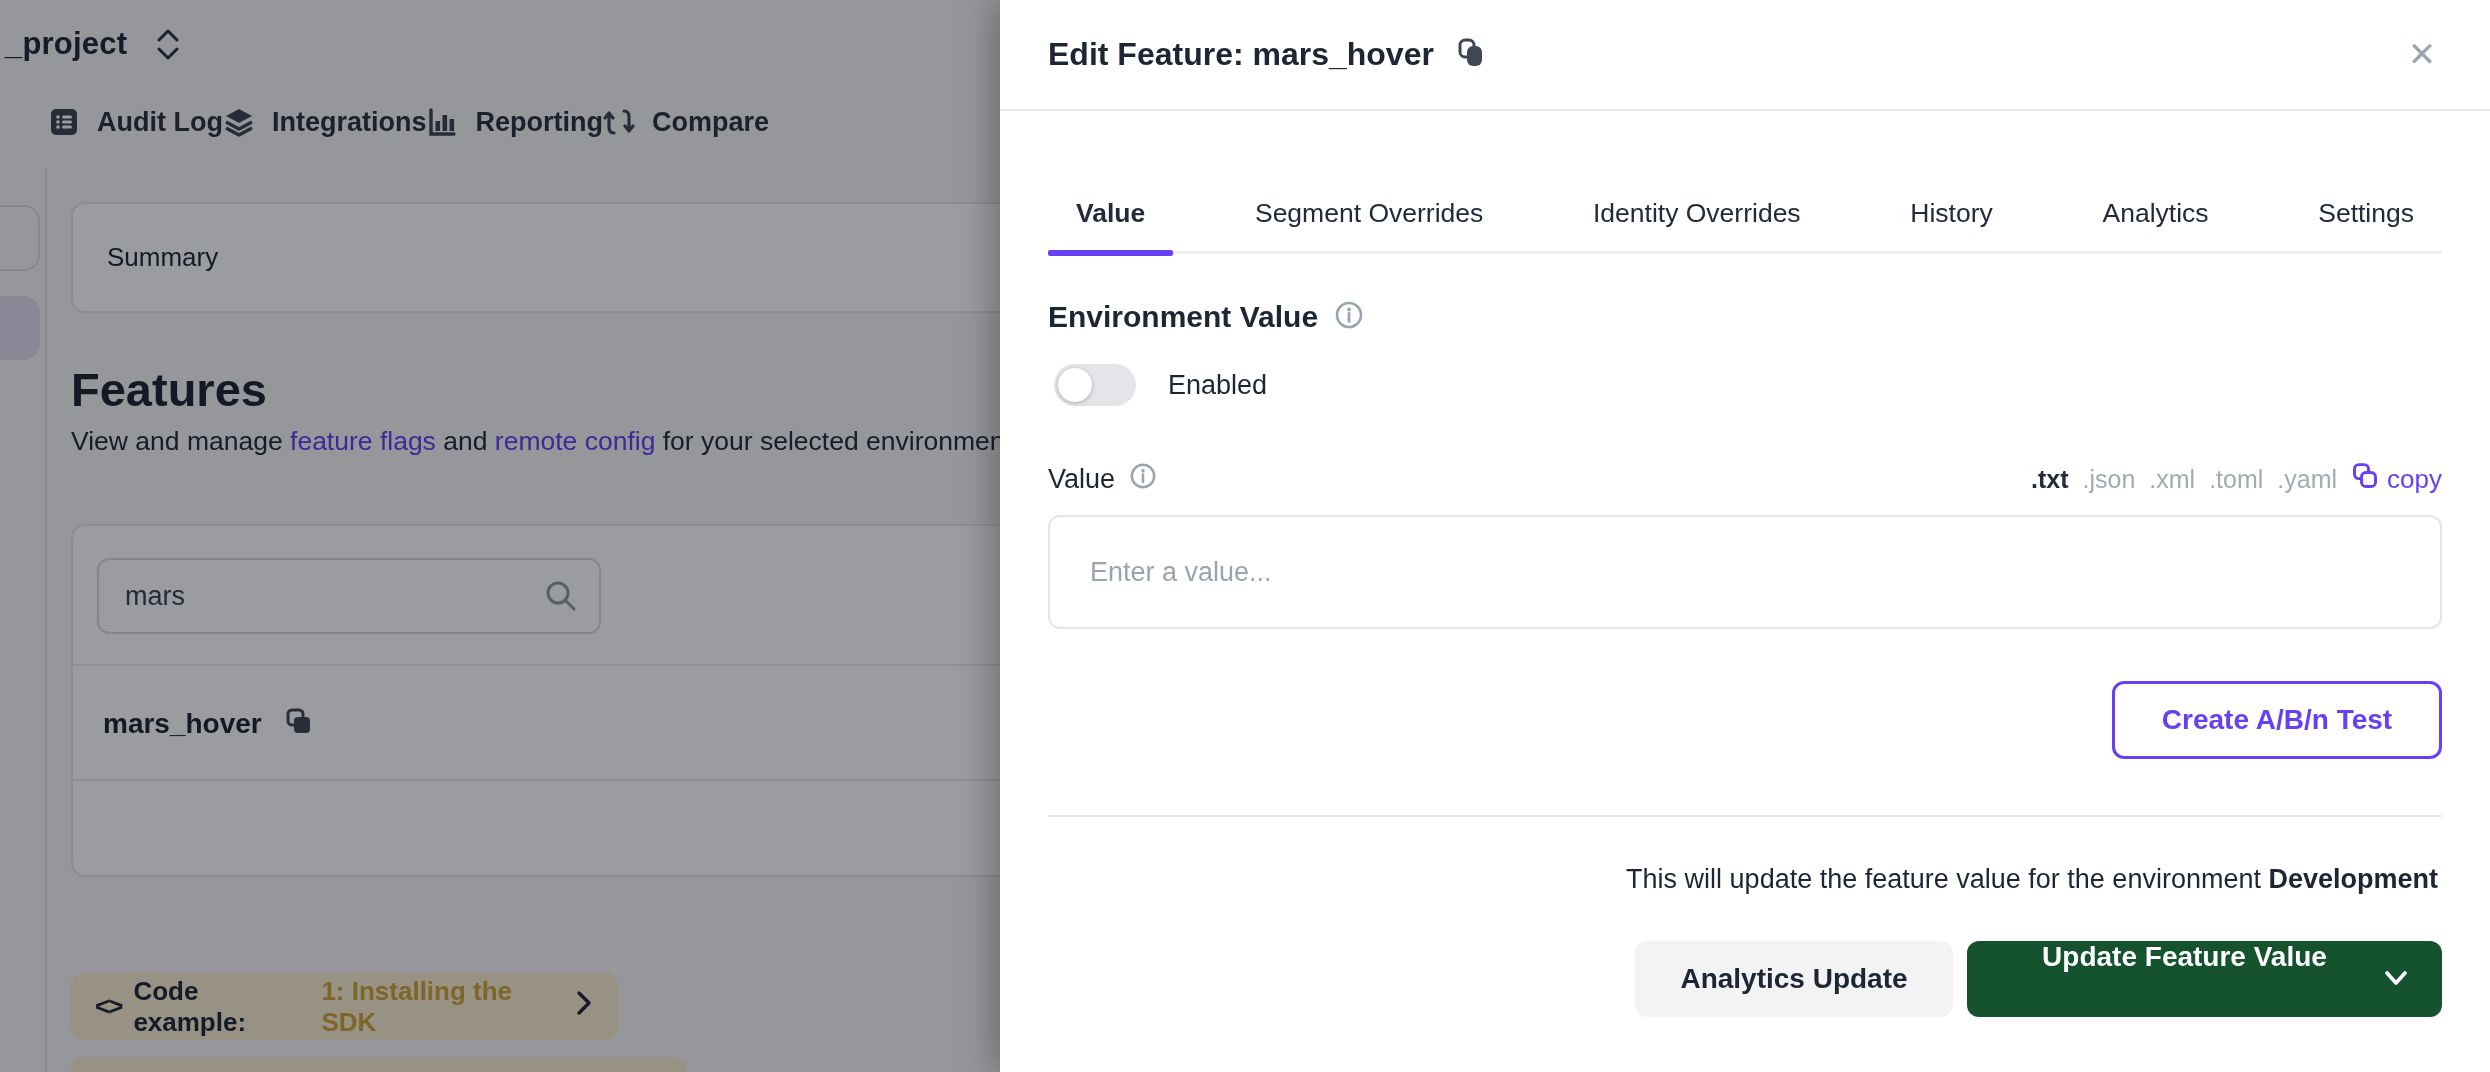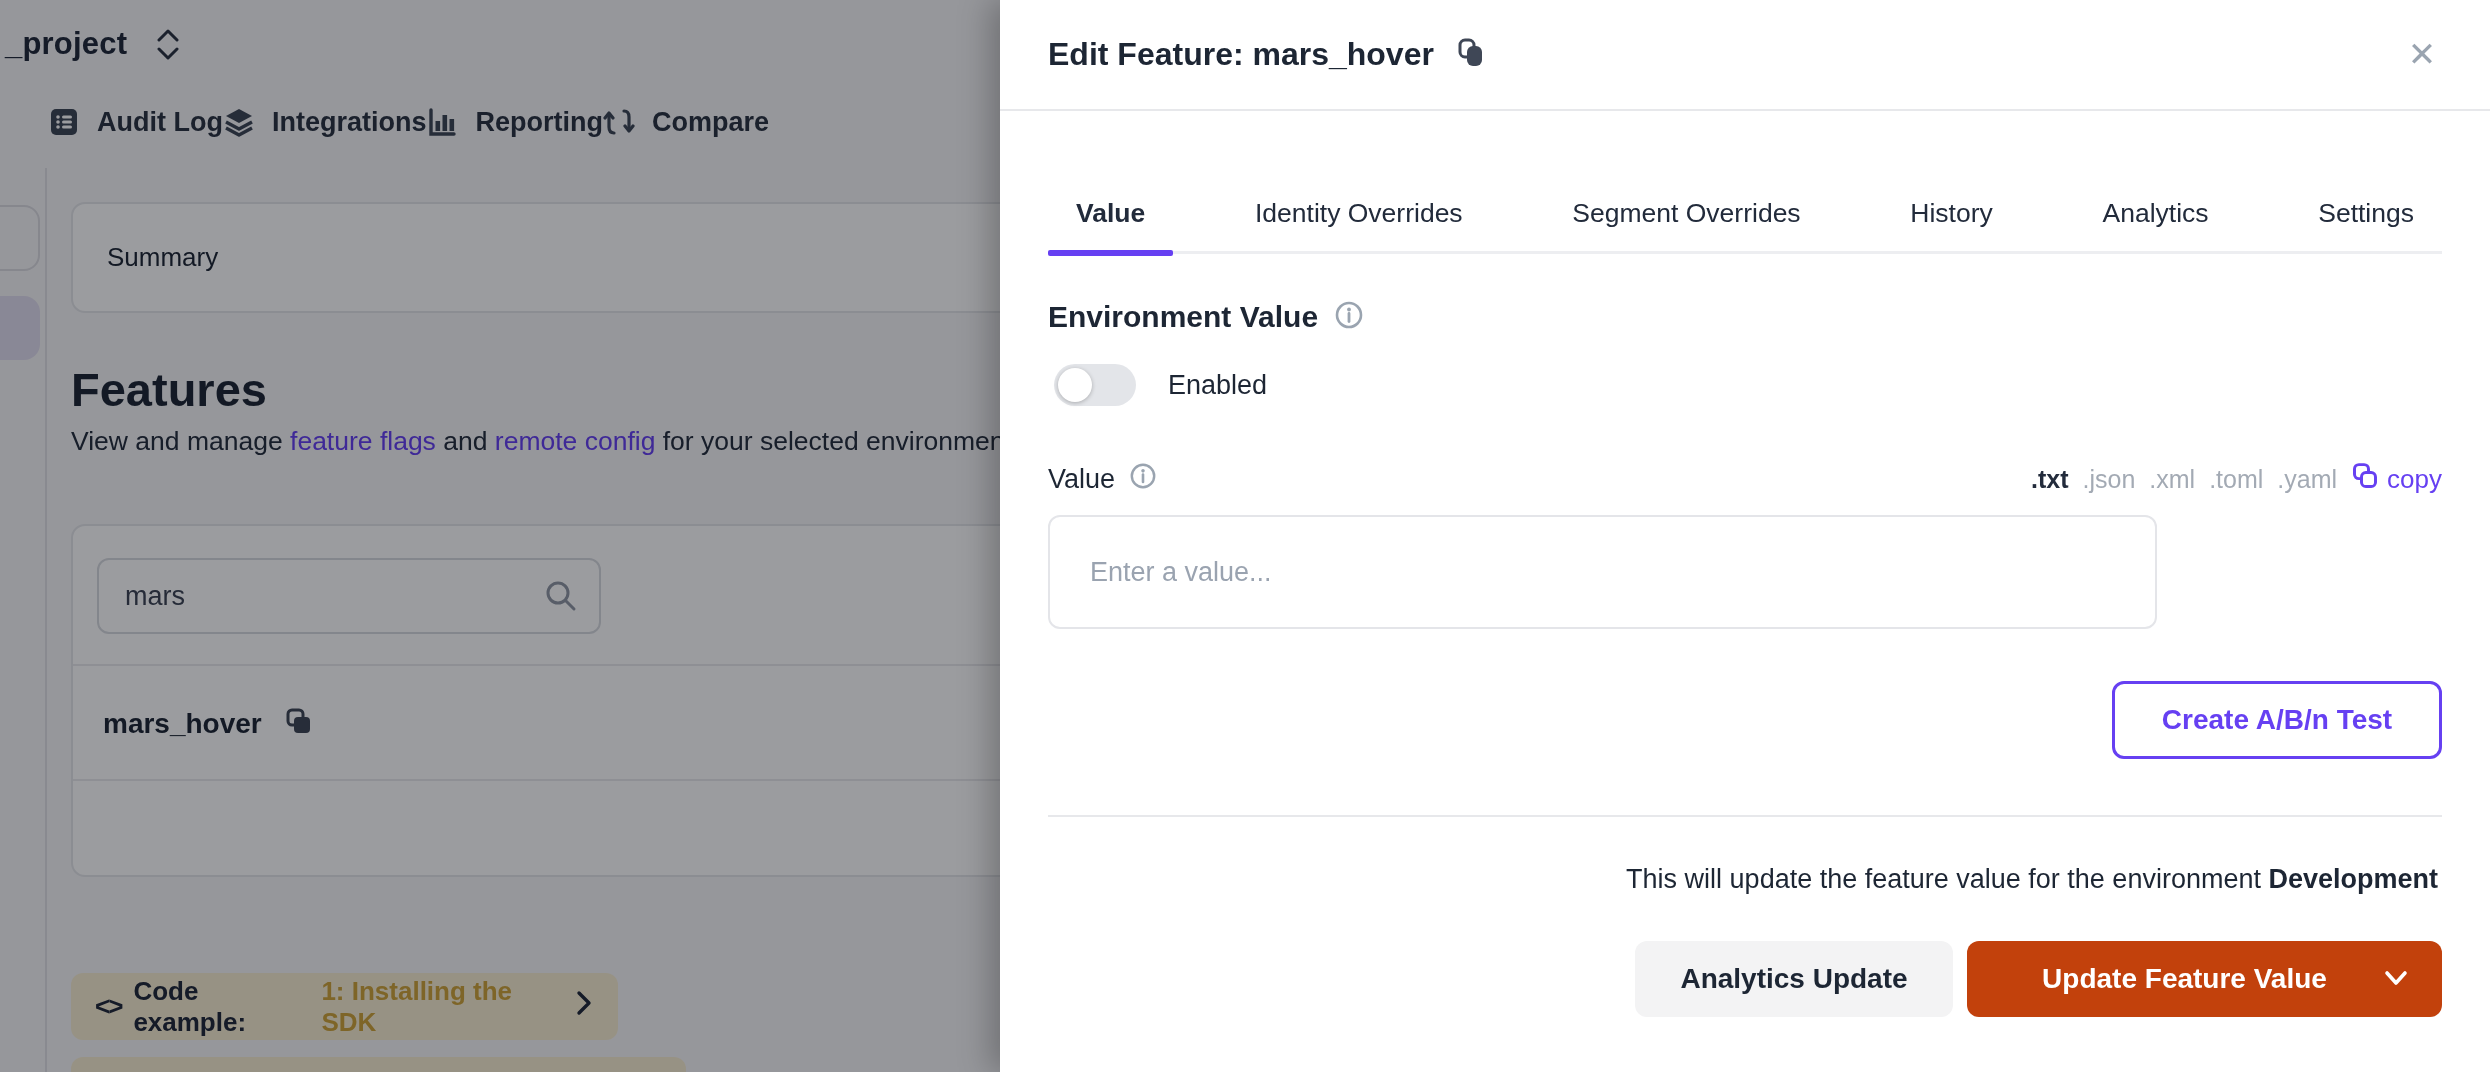--- a/index.html
+++ b/index.html
@@ -81,39 +81,39 @@
     box-shadow:0 1px 4px rgba(0,0,0,0.25); }
   .toggle-label { font-size:27px; color:#1d2634; }
 
   .value-row { position:absolute; left:48px; right:48px; top:462px; display:flex; align-items:center; }
   .value-label { display:flex; align-items:center; gap:14px; font-size:27px; color:#1d2634; font-weight:500; }
   .format-group { margin-left:auto; display:flex; align-items:center; gap:14px; font-size:25px; }
   .fmt-active { font-weight:700; color:#232c3c; }
   .fmt { color:#a3aab4; }
   .copy-link { display:flex; align-items:center; gap:8px; color:#6640f2; font-size:26px; cursor:pointer; }
 
-  .value-input { position:absolute; left:48px; top:515px; width:1109px; height:114px;
+  .value-input { position:absolute; left:48px; top:515px; width:1394px; height:114px;
     border:2px solid #e4e5e9; border-radius:12px; font-size:27px; color:#3c4454; padding:0 40px; outline:none;
     font-family:"Liberation Sans","DejaVu Sans",sans-serif; background:#fff; }
   .value-input::placeholder { color:#9aa3b0; opacity:1; }
 
   .abn-btn { position:absolute; right:48px; top:681px; width:330px; height:78px; background:#ffffff;
     border:3px solid #6640f2; border-radius:12px; color:#6640f2; font-size:28px; font-weight:700; cursor:pointer;
     font-family:"Liberation Sans","DejaVu Sans",sans-serif; }
 
   .footer-divider { position:absolute; left:48px; right:48px; top:815px; height:2px; background:#e7e8eb; }
   .footer-note { position:absolute; right:52px; top:864px; font-size:27px; color:#1d2634; }
   .footer-note b { font-weight:700; }
 
   .footer-actions { position:absolute; right:48px; top:941px; display:flex; gap:14px; }
   .schedule-btn { width:318px; height:76px; background:#f3f3f4; border:none; border-radius:12px;
     font-size:28px; font-weight:700; color:#1d2634; cursor:pointer;
     font-family:"Liberation Sans","DejaVu Sans",sans-serif; }
-  .update-btn { width:475px; height:76px; background:#c2410c; border:none; border-radius:12px;
-    display:flex; align-items:center; justify-content:center; gap:0; position:relative; cursor:pointer;
+  .update-btn { width:475px; height:76px; background:#14532d; border:none; border-radius:12px;
+    display:flex; justify-content:center; gap:0; position:relative; cursor:pointer;
     font-family:"Liberation Sans","DejaVu Sans",sans-serif; }
   .update-btn .lbl { font-size:28px; font-weight:700; color:#ffffff; margin-right:40px; }
   .update-btn svg { position:absolute; right:32px; top:28px; }
 </style>
 </head>
 <body>
 
 <div class="app">
 
   <div class="topbar">
@@ -236,22 +236,22 @@
       <svg width="30" height="32" viewBox="0 0 30 32">
           <rect x="4" y="3" width="14" height="17" rx="5" fill="none" stroke="#3f4756" stroke-width="3"></rect>
           <rect x="11" y="9" width="15" height="20" rx="6" fill="#3f4756"></rect>
         </svg>
     </span>
     <span class="close-btn">✕</span>
   </div>
 
   <div class="tabs">
     <div class="tab active">Value</div>
+    <div class="tab">Segment Overrides</div>
     <div class="tab">Identity Overrides</div>
-    <div class="tab">Segment Overrides</div>
     <div class="tab">History</div>
     <div class="tab">Analytics</div>
     <div class="tab">Settings</div>
   </div>
 
   <div class="section-heading">
     <span class="h">Environment Value</span>
     <span>
       <svg width="30" height="30" viewBox="0 0 30 30">
           <circle cx="15" cy="15" r="12" fill="none" stroke="#9aa4b0" stroke-width="2.6"></circle>

